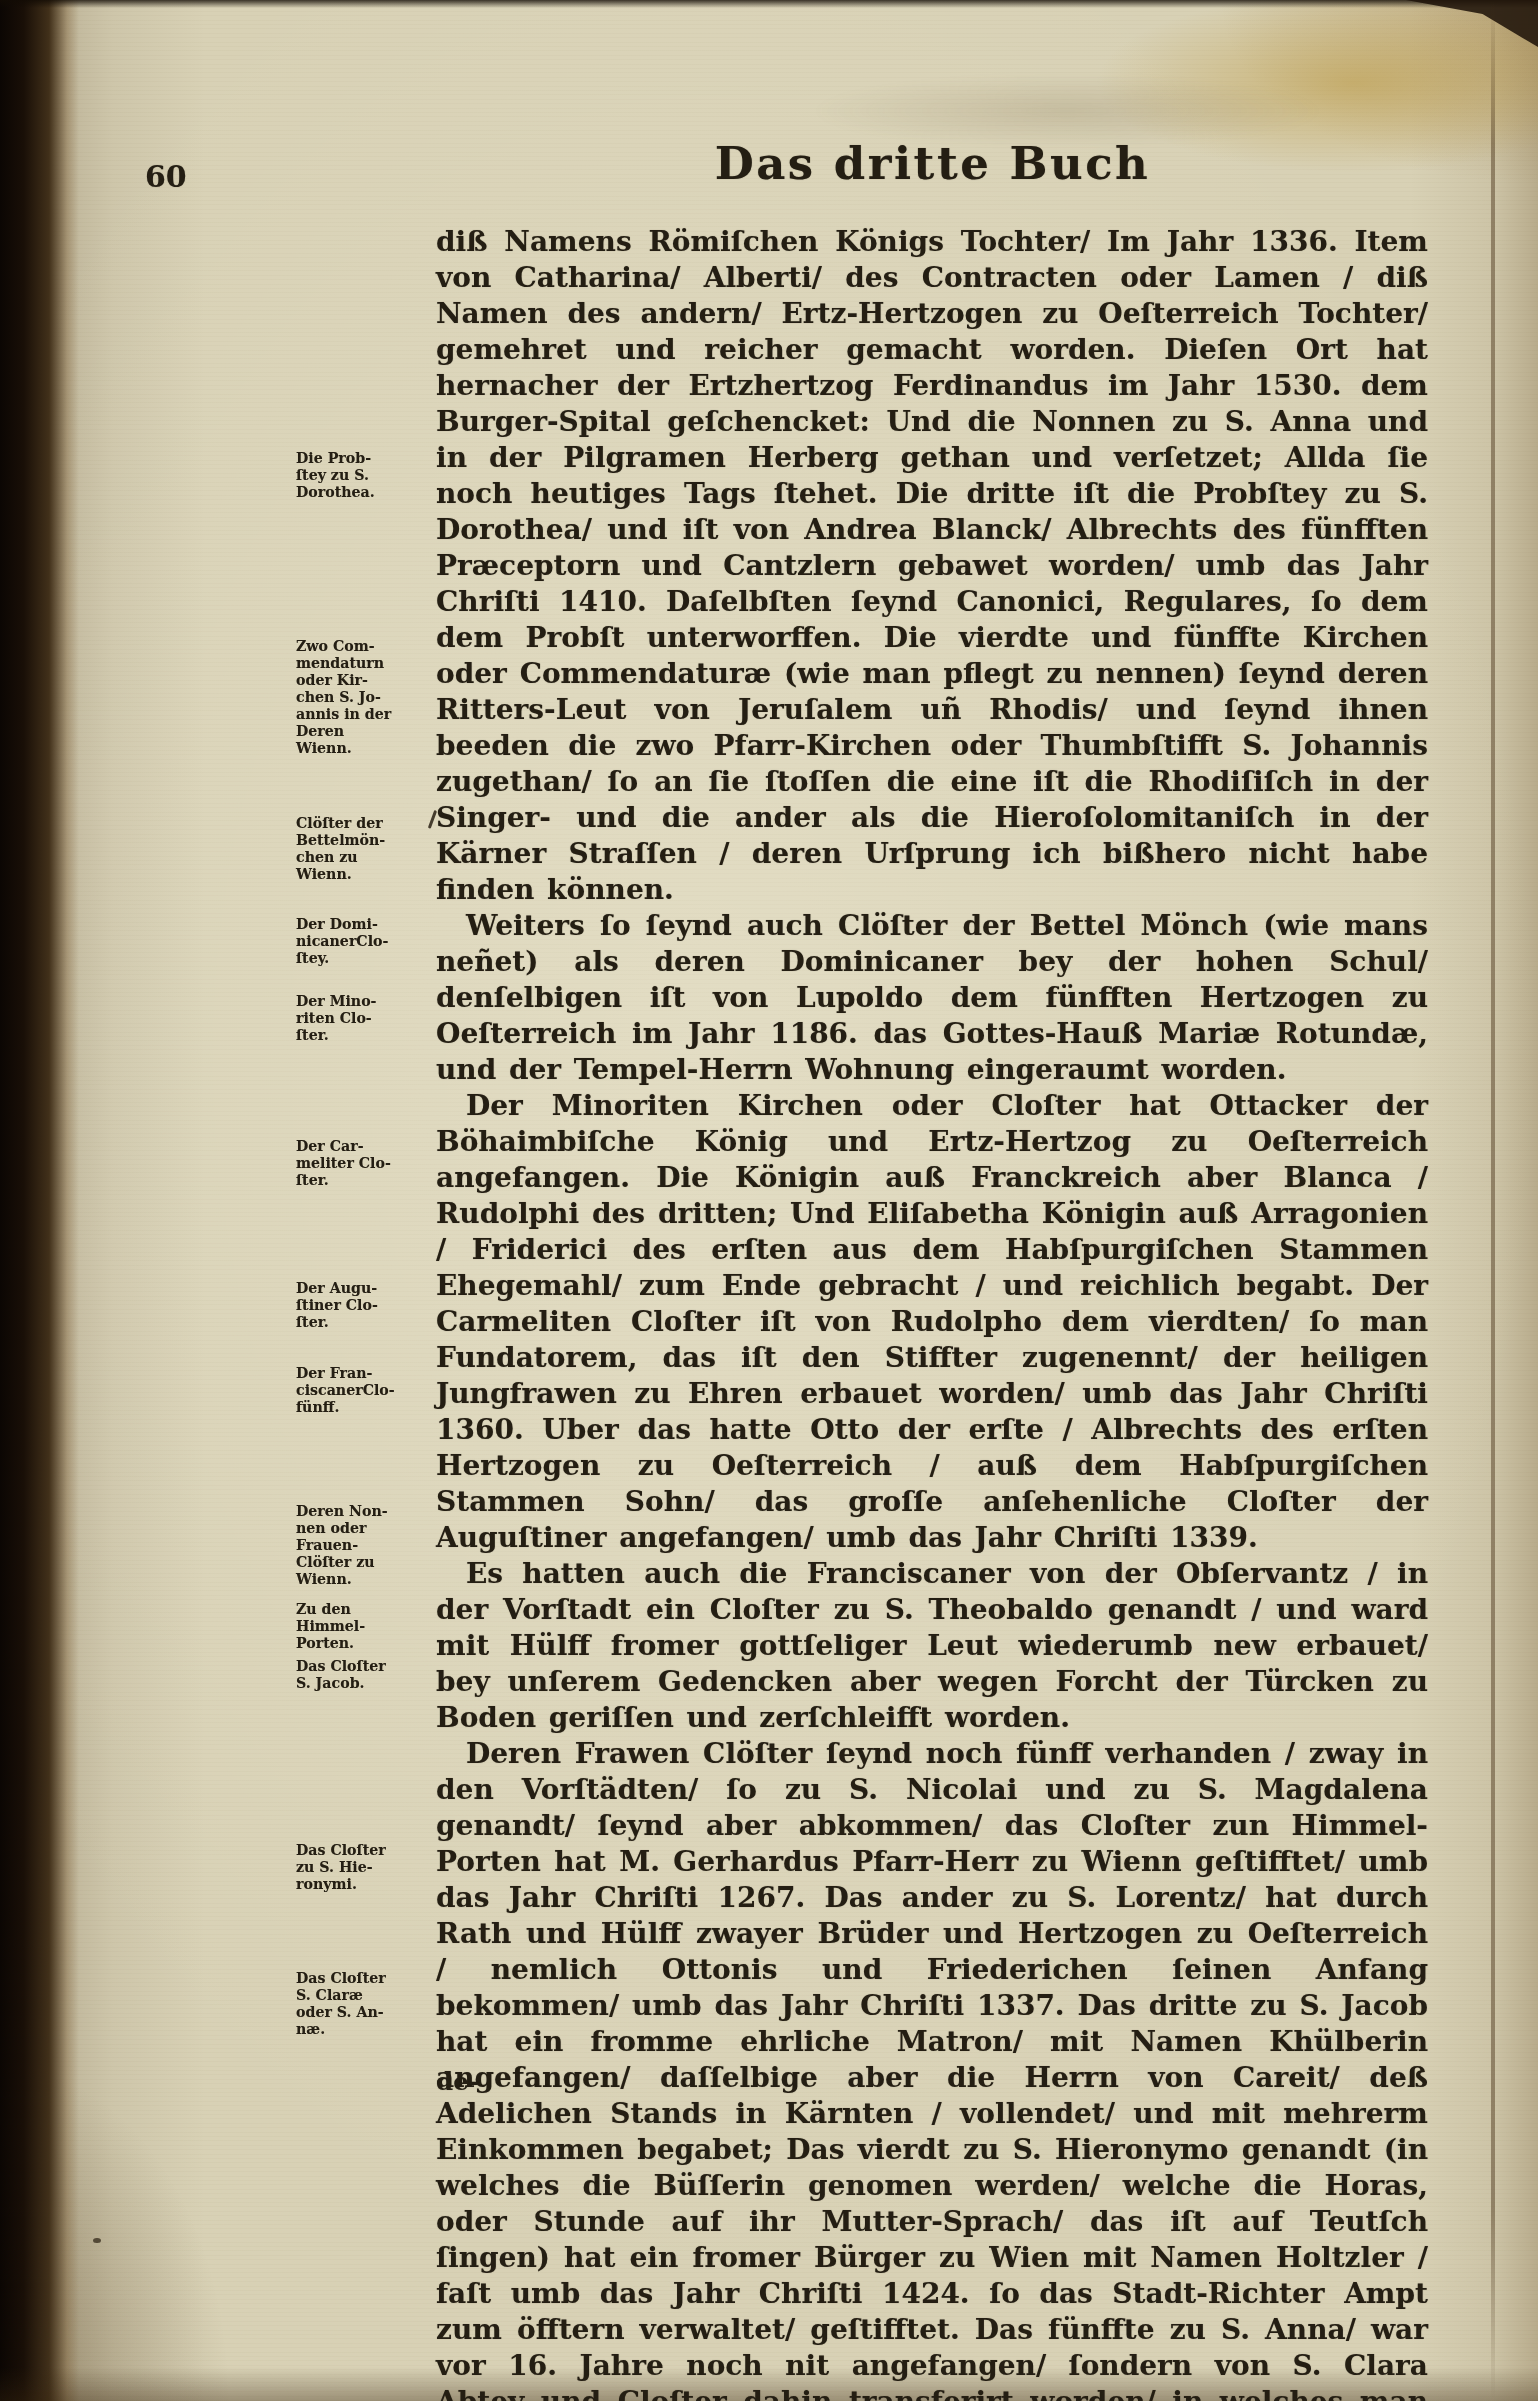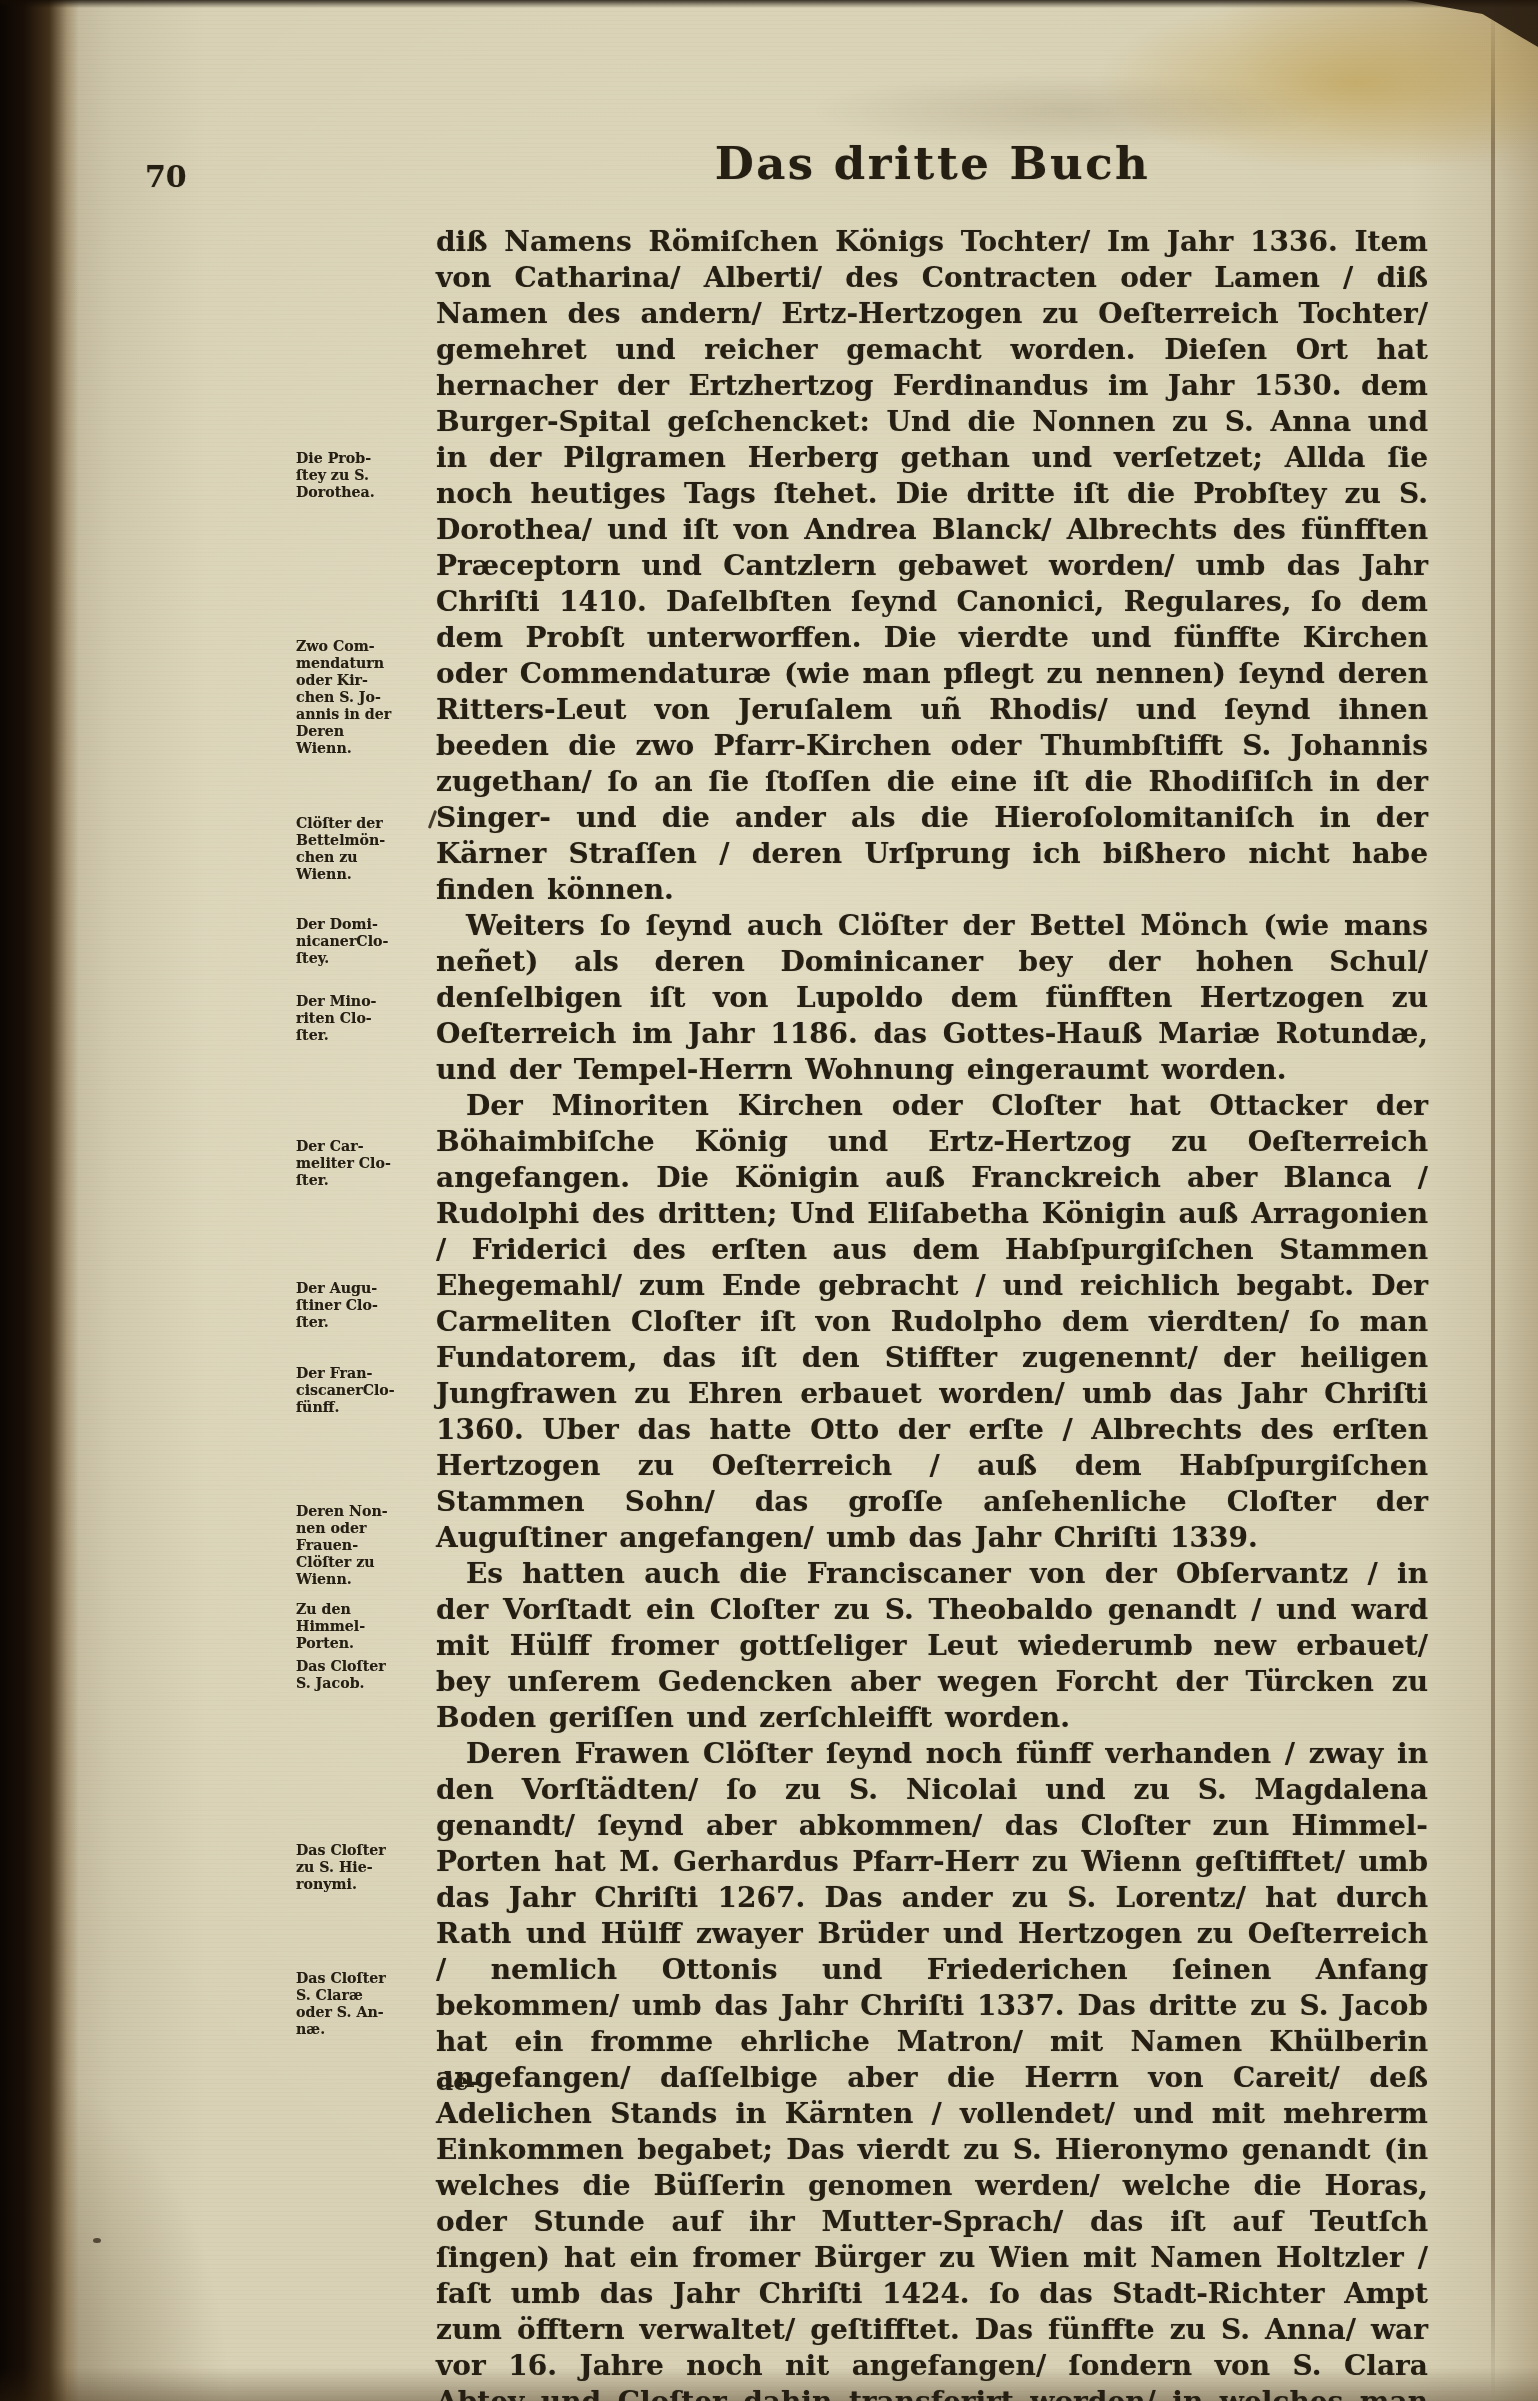--- a/index.html
+++ b/index.html
@@ -107,21 +107,21 @@
 
   <div class="ghost-smudge"></div>
   <div class="binding"></div>
   <div class="edge-top"></div>
   <div class="corner-tr"></div>
   <div class="edge-right"></div>
   <div class="edge-bottom"></div>
   <div class="speck-slash"></div>
   <div class="speck-dot"></div>
 
-  <div class="page-number">70</div>
+  <div class="page-number">60</div>
   <div class="running-header">Das dritte Buch</div>
 
   <aside>
     <div class="note" style="top:450px">Die Prob-
 ſtey zu S.
 Dorothea.</div>
     <div class="note" style="top:638px">Zwo Com-
 mendaturn
 oder Kir-
 chen S. Jo-

